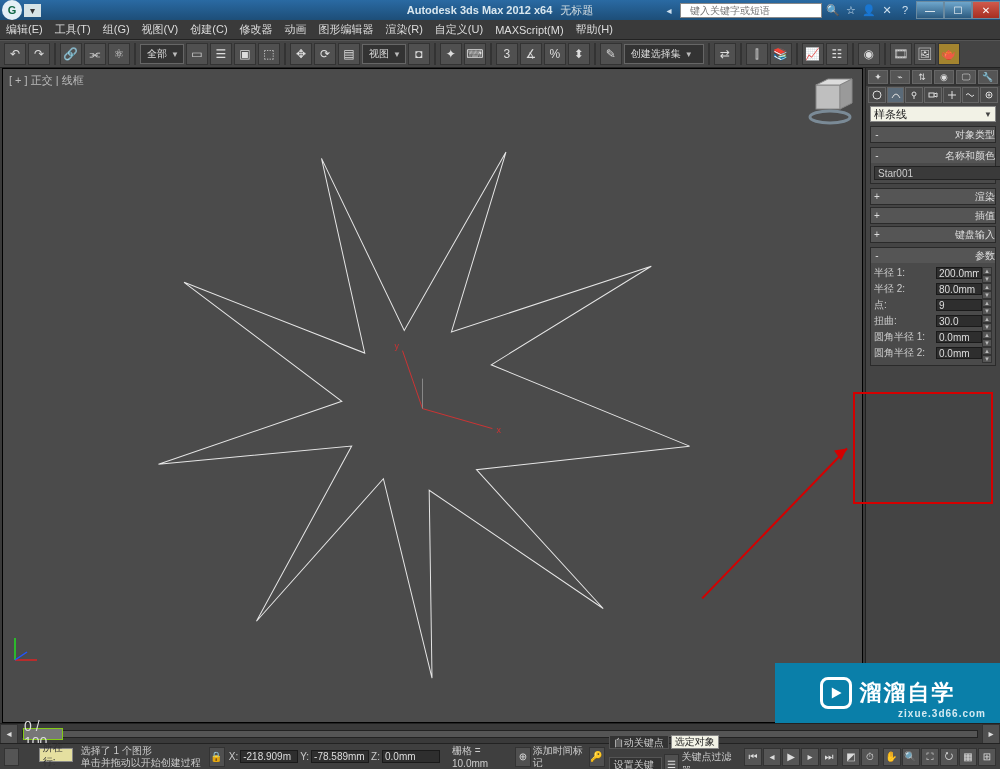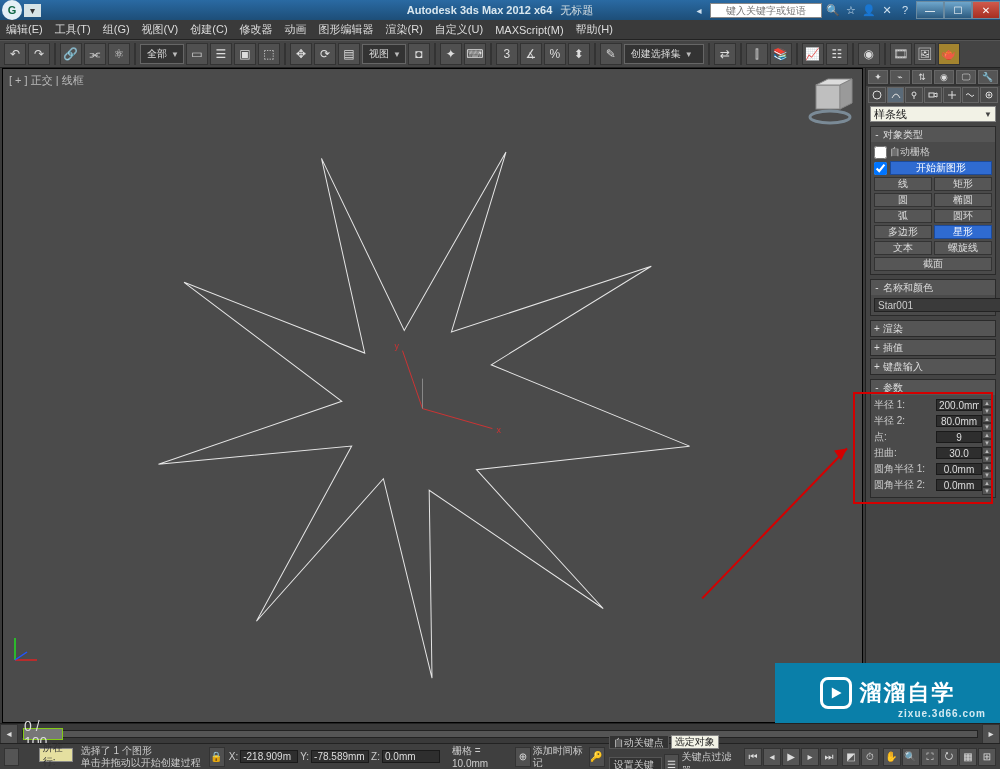--- a/index.html
+++ b/index.html
@@ -5,21 +5,21 @@
 html,body{margin:0;padding:0;width:1000px;height:769px;font-family:"Microsoft YaHei",Arial,sans-serif;font-size:11px;color:#ccc;background:#3a3a3a;overflow:hidden;user-select:none}
 *{box-sizing:border-box}
 
 .title-bar{height:20px;background:linear-gradient(#2a6aa3,#1d4e78);display:flex;align-items:center;position:relative}
 .title-bar .logo{width:20px;height:20px;background:#e4f0f6;border-radius:10px;display:flex;align-items:center;justify-content:center;margin-left:2px;color:#164;font-weight:bold}
 .title-bar .doc-tab{background:#d6e3e6;color:#333;font-size:10px;padding:1px 6px;margin-left:2px}
 .title-bar .center{position:absolute;left:50%;transform:translateX(-50%);display:flex;gap:8px;align-items:center;color:#d9e7ef;font-size:11px}
 .title-bar .title-text{font-weight:bold}
 .title-bar .doc-name{color:#d0dbe0}
 .title-bar .search{margin-left:auto;display:flex;align-items:center;gap:4px}
-.title-bar .search input{height:15px;width:112px;background:#fff;border:1px solid #888;font-size:10px;padding:0 15px;color:#666}
+.title-bar .search input{height:15px;width:142px;background:#fff;border:1px solid #888;font-size:10px;padding:0 9px;color:#666}
 .title-bar .search .arrow{width:14px;height:14px;display:flex;align-items:center;justify-content:center;color:#cfe0ee;font-size:10px}
 .title-bar .icons{display:flex;align-items:center;gap:4px;padding:0 4px}
 .title-bar .icons .ico{width:14px;height:14px;color:#cfe0ee;display:flex;align-items:center;justify-content:center;font-size:11px}
 .title-bar .win-btns{display:flex}
 .win-btn{width:28px;height:18px;border:1px solid #6a8aa0;background:linear-gradient(#6ea6cc,#2c5a7f);display:flex;align-items:center;justify-content:center;font-size:10px;color:#fff}
 .win-btn.close{background:linear-gradient(#d05a4c,#a72f22)}
 
 .menu-bar{height:20px;background:#3a3a3a;border-bottom:1px solid #222;display:flex;align-items:center}
 .menu-item{padding:18px 6px;font-size:11px;color:#ddd}
 
@@ -43,35 +43,35 @@
 .cmd-tab{flex:1;height:14px;background:#555;display:flex;align-items:center;justify-content:center;font-size:9px;color:#ddd;border:1px solid #666}
 .cat-tabs{height:18px;display:flex;gap:1px;padding:1px 2px}
 .cat-tab{flex:1;height:16px;background:#4a4a4a;border:1px solid #666;display:flex;align-items:center;justify-content:center}
 .cat-tab.active{background:#5a6a78}
 .cat-tab svg{width:10px;height:10px;stroke:#ddd;fill:none}
 .type-combo{margin:2px 4px;height:16px;background:#f2f2e6;border:1px solid #888;color:#222;font-size:11px;display:flex;align-items:center;justify-content:space-between;padding:0 3px}
 .type-combo .arw{font-size:8px;color:#444}
 .rollout{margin:2px 4px;border:1px solid #2a2a2a;background:#4a4a4a}
 .rollout-hdr{height:15px;background:#555;display:flex;align-items:center;font-size:10px;color:#ddd}
 .rollout-hdr .pm{width:12px;text-align:center;color:#ddd}
-.rollout-hdr .ttl{flex:1;text-align:left}
+.rollout-hdr .ttl{flex:1;text-align:right}
 .rollout-body{padding:3px 3px}
 .chk-row{display:flex;align-items:center;gap:3px;font-size:10px;color:#ccc;margin-bottom:2px}
 .chk-row input{margin:0}
 .wide-btn{height:14px;background:#2f6bd1;color:#fff;font-size:10px;display:flex;align-items:center;justify-content:center;border:1px solid #1c4a9a;margin:0 0 3px 0}
 .grid2{display:grid;grid-template-columns:1fr 1fr;gap:2px}
 .shape-btn{height:14px;background:#565656;border:1px solid #333;font-size:10px;color:#ddd;display:flex;align-items:center;justify-content:center}
 .shape-btn.active{background:#2f6bd1;color:#fff;border-color:#1c4a9a}
 .shape-btn.wide{grid-column:1/3}
 .name-row{display:flex;gap:2px;align-items:center}
 .name-row input{flex:1;height:14px;background:#3a3a3a;border:1px solid #222;color:#ccc;font-size:10px;padding:0 3px}
 .param-row{display:flex;align-items:center;font-size:10px;color:#ccc;margin-bottom:2px}
 .param-row .lbl{flex:1;padding-right:4px}
 .spinner{display:flex;align-items:center}
-.spinner input{width:46px;height:12px;background:#2e2e2e;border:1px solid #1a1a1a;color:#ddd;font-size:10px;padding:0 2px;text-align:center}
+.spinner input{width:46px;height:12px;background:#2e2e2e;border:1px solid #1a1a1a;color:#ddd;font-size:10px;padding:0 2px;text-align:left}
 .spin-btns{width:10px;height:13px;display:flex;flex-direction:column}
 .spin-btns div{flex:1;background:#555;border:1px solid #333;display:flex;align-items:center;justify-content:center;font-size:6px;line-height:1;color:#bbb}
 
 .callout{position:absolute;border:2px solid #d40000;pointer-events:none}
 
 .time-bar{position:absolute;bottom:26px;left:0;right:0;height:20px;background:#3a3a3a;border-top:1px solid #222;display:flex;align-items:center;font-size:10px;color:#ccc}
 .slider-track{flex:1;height:8px;background:#555;border:1px solid #222;margin:0 4px;position:relative}
 .slider-thumb{position:absolute;left:0;top:-3px;height:12px;width:40px;background:#777;border:1px solid #84cc16;font-size:14px;color:#ddd;display:flex;align-items:center;justify-content:center}
 .time-ticks{position:absolute;left:70px;right:140px;top:10px;height:8px;display:flex;justify-content:space-between;font-size:8px;color:#999}
 .status-bar{position:absolute;bottom:0;left:0;right:0;height:26px;background:#3f3f3f;border-top:1px solid #222;display:flex;align-items:center;gap:4px;font-size:10px;padding:0 4px}
@@ -280,43 +280,20 @@
     <div class="type-combo">
       <span>样条线</span>
         <span class="arw">▼</span>
     </div>
 
     <div class="rollout">
       <div class="rollout-hdr">
           <span class="pm">-</span>
           <span class="ttl">对象类型</span>
         </div>
-      <div class="rollout-body">
-        <div class="chk-row">
-            <input type="checkbox" style="">
-            <span>自动栅格</span>
-          </div>
-        <div class="chk-row">
-            <input type="checkbox" checked="" style="">
-            <div class="wide-btn" style="flex:1;margin:0">开始新图形</div>
-          </div>
-        <div class="grid2" id="shape-grid">
-            <div class="shape-btn">线</div>
-            <div class="shape-btn">矩形</div>
-            <div class="shape-btn">圆</div>
-            <div class="shape-btn">椭圆</div>
-            <div class="shape-btn">弧</div>
-            <div class="shape-btn">圆环</div>
-            <div class="shape-btn">多边形</div>
-            <div class="shape-btn active">星形</div>
-            <div class="shape-btn">文本</div>
-            <div class="shape-btn">螺旋线</div>
-            <div class="shape-btn wide">截面</div>
-          </div>
-      </div>
     </div>
 
     <div class="rollout">
       <div class="rollout-hdr">
           <span class="pm">-</span>
           <span class="ttl">名称和颜色</span>
         </div>
       <div class="rollout-body">
         <div class="name-row">
           <input value="Star001" style="">

